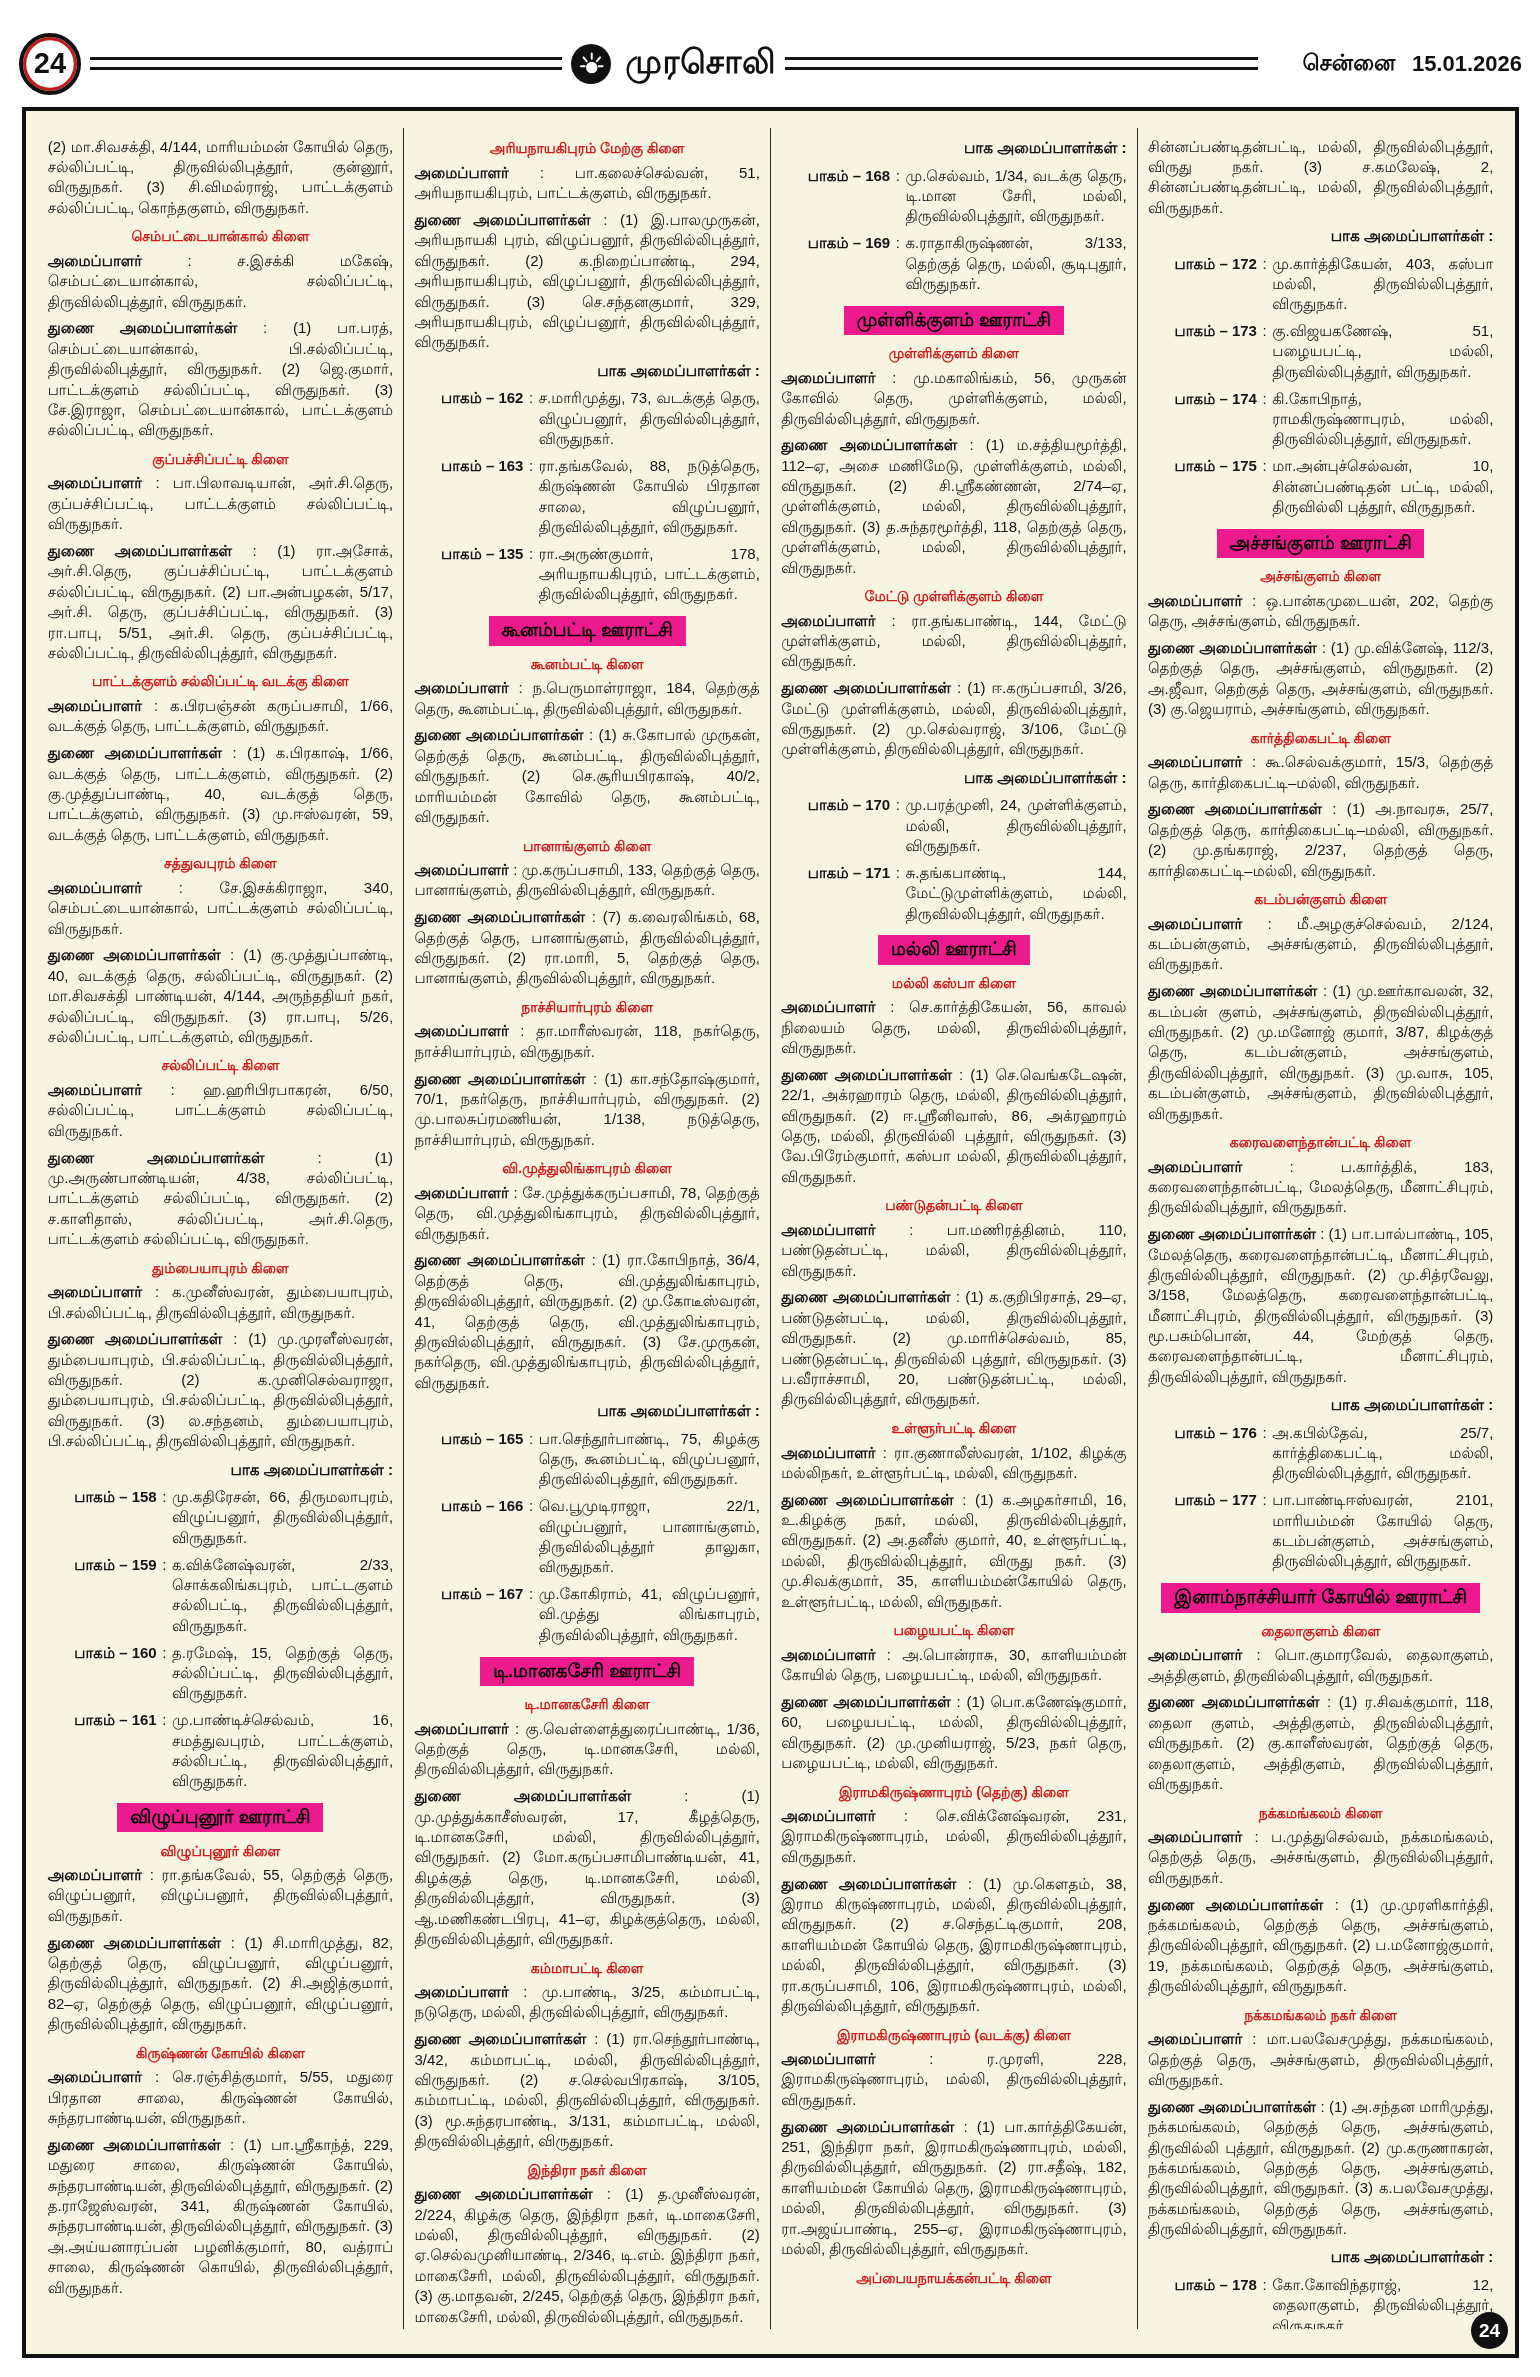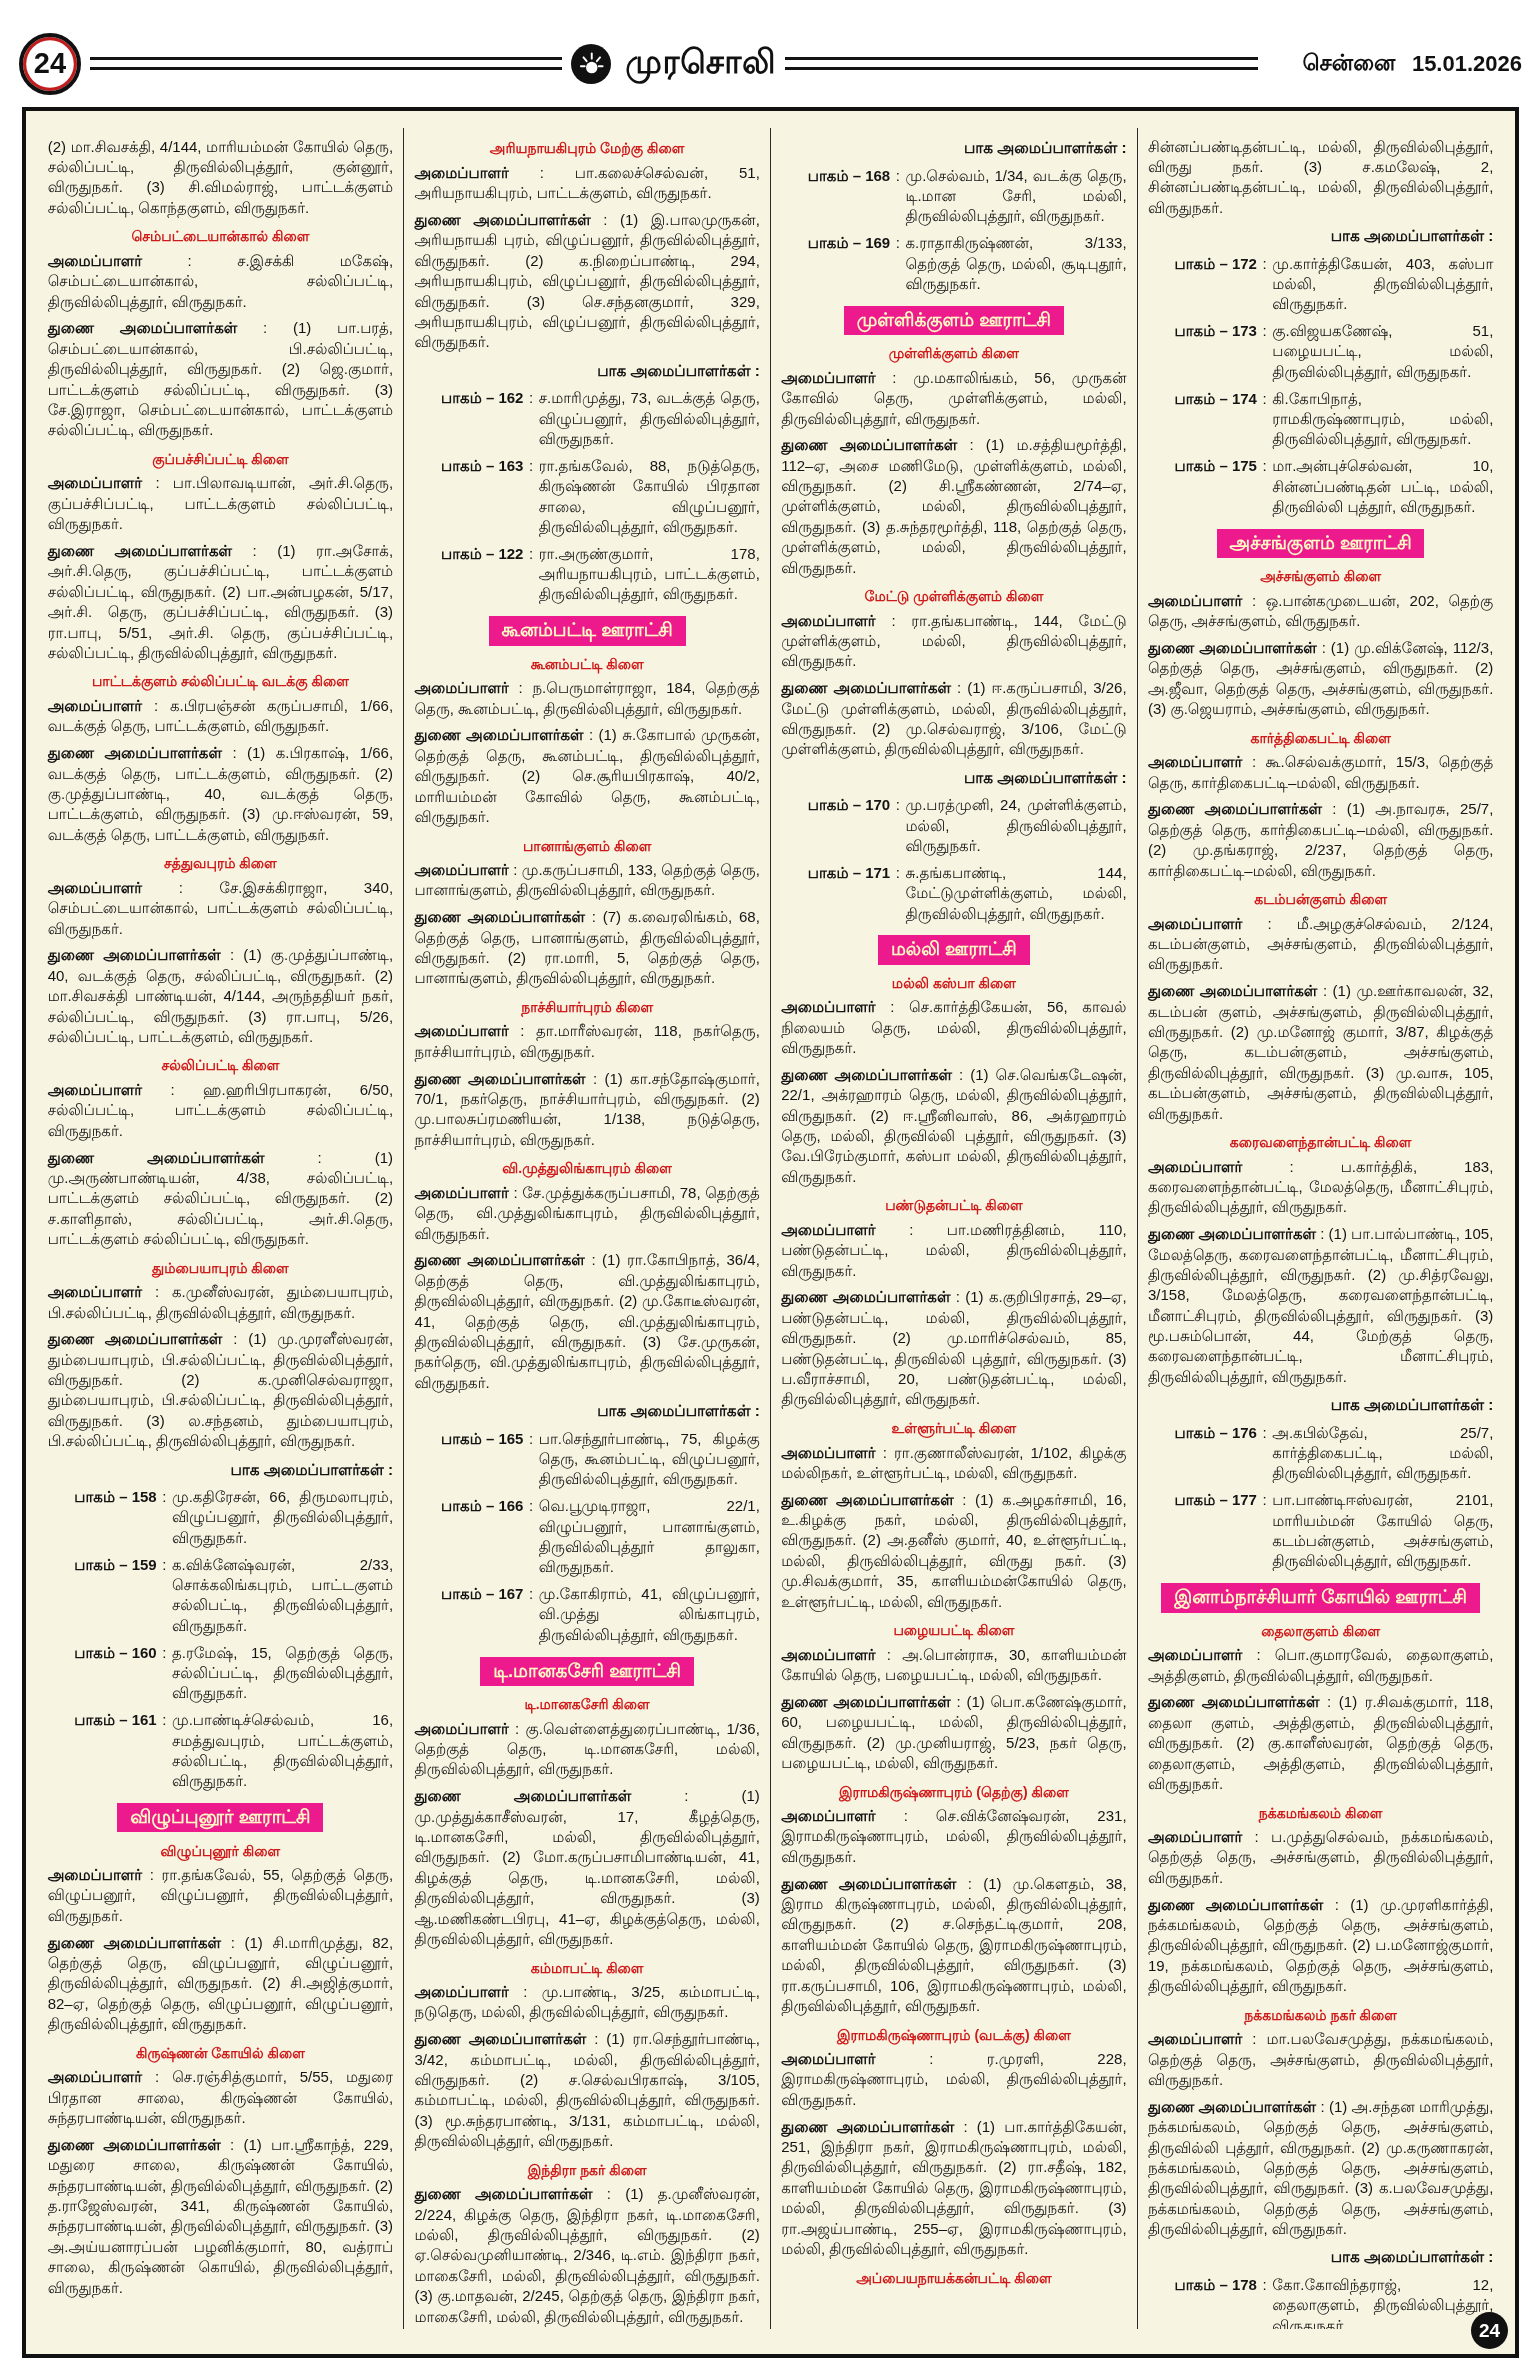--- a/index.html
+++ b/index.html
@@ -34,21 +34,21 @@
   .col p{
     margin:6.4px 0;font-size:15px;line-height:1.36;text-align:justify;
   }
   .col p b{font-weight:bold;}
   h3.branch{
     margin:10.2px 0 3.8px 0;text-align:center;color:#cf1a1a;
     font-size:14px;font-weight:bold;line-height:1.15;
   }
   .banner-wrap{text-align:center;margin:11.5px 0 2.6px 0;}
   .banner{
-    display:inline-block;background:#ec1a8d;color:#fef9c3;font-weight:bold;
+    display:inline-block;background:#ec1a8d;color:#000000;font-weight:bold;
     font-size:18.5px;padding:3.8px 12.8px 5.1px 12.8px;line-height:1.1;
   }
   .center-label{
     text-align:right;font-weight:bold;font-size:15.3px;margin:9px 0 5.1px 0;
   }
   .part{
     display:flex;align-items:flex-start;margin:6.4px 0;font-size:15px;line-height:1.36;
   }
   .part .num{flex:0 0 109px;font-weight:bold;text-align:right;}
   .part .colon{flex:0 0 15.3px;text-align:center;}
@@ -150,21 +150,21 @@
           <span class="num">பாகம் – 162</span>
           <span class="colon">:</span>
           <span class="txt">ச.மாரிமுத்து, 73, வடக்குத் தெரு, விழுப்பனூர், திருவில்லிபுத்தூர், விருதுநகர்.</span>
         </div>
         <div class="part">
           <span class="num">பாகம் – 163</span>
           <span class="colon">:</span>
           <span class="txt">ரா.தங்கவேல், 88, நடுத்தெரு, கிருஷ்ணன் கோயில் பிரதான சாலை, விழுப்பனூர், திருவில்லிபுத்தூர், விருதுநகர்.</span>
         </div>
         <div class="part">
-          <span class="num">பாகம் – 122</span>
+          <span class="num">பாகம் – 135</span>
           <span class="colon">:</span>
           <span class="txt">ரா.அருண்குமார், 178, அரியநாயகிபுரம், பாட்டக்குளம், திருவில்லிபுத்தூர், விருதுநகர்.</span>
         </div>
         <div class="banner-wrap"><span class="banner">கூனம்பட்டி ஊராட்சி</span></div>
         <h3 class="branch">கூனம்பட்டி கிளை</h3>
         <p><b>அமைப்பாளர்</b><span> : ந.பெருமாள்ராஜா, 184, தெற்குத் தெரு, கூனம்பட்டி, திருவில்லிபுத்தூர், விருதுநகர்.</span></p>
         <p><b>துணை அமைப்பாளர்கள்</b><span> : (1) சு.கோபால் முருகன், தெற்குத் தெரு, கூனம்பட்டி, திருவில்லிபுத்தூர், விருதுநகர். (2) செ.சூரியபிரகாஷ், 40/2, மாரியம்மன் கோவில் தெரு, கூனம்பட்டி, விருதுநகர்.</span></p>
         <h3 class="branch">பானாங்குளம் கிளை</h3>
         <p><b>அமைப்பாளர்</b><span> : மு.கருப்பசாமி, 133, தெற்குத் தெரு, பானாங்குளம், திருவில்லிபுத்தூர், விருதுநகர்.</span></p>
         <p><b>துணை அமைப்பாளர்கள்</b><span> : (7) க.வைரலிங்கம், 68, தெற்குத் தெரு, பானாங்குளம், திருவில்லிபுத்தூர், விருதுநகர். (2) ரா.மாரி, 5, தெற்குத் தெரு, பானாங்குளம், திருவில்லிபுத்தூர், விருதுநகர்.</span></p>

